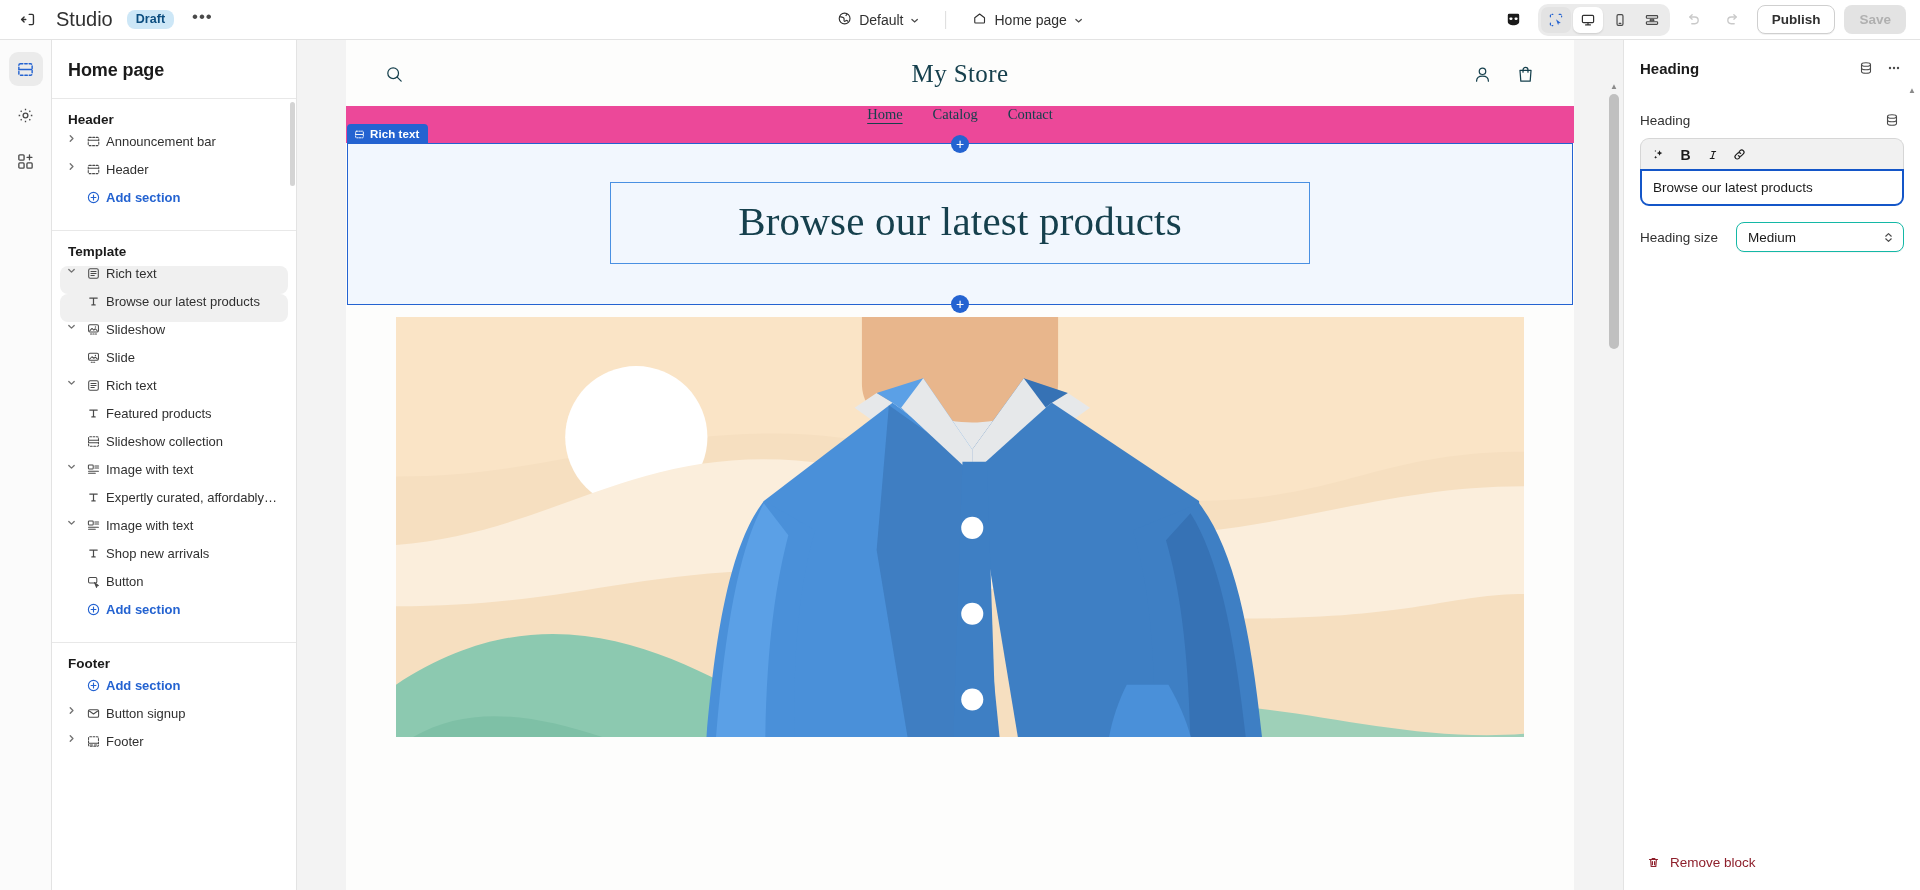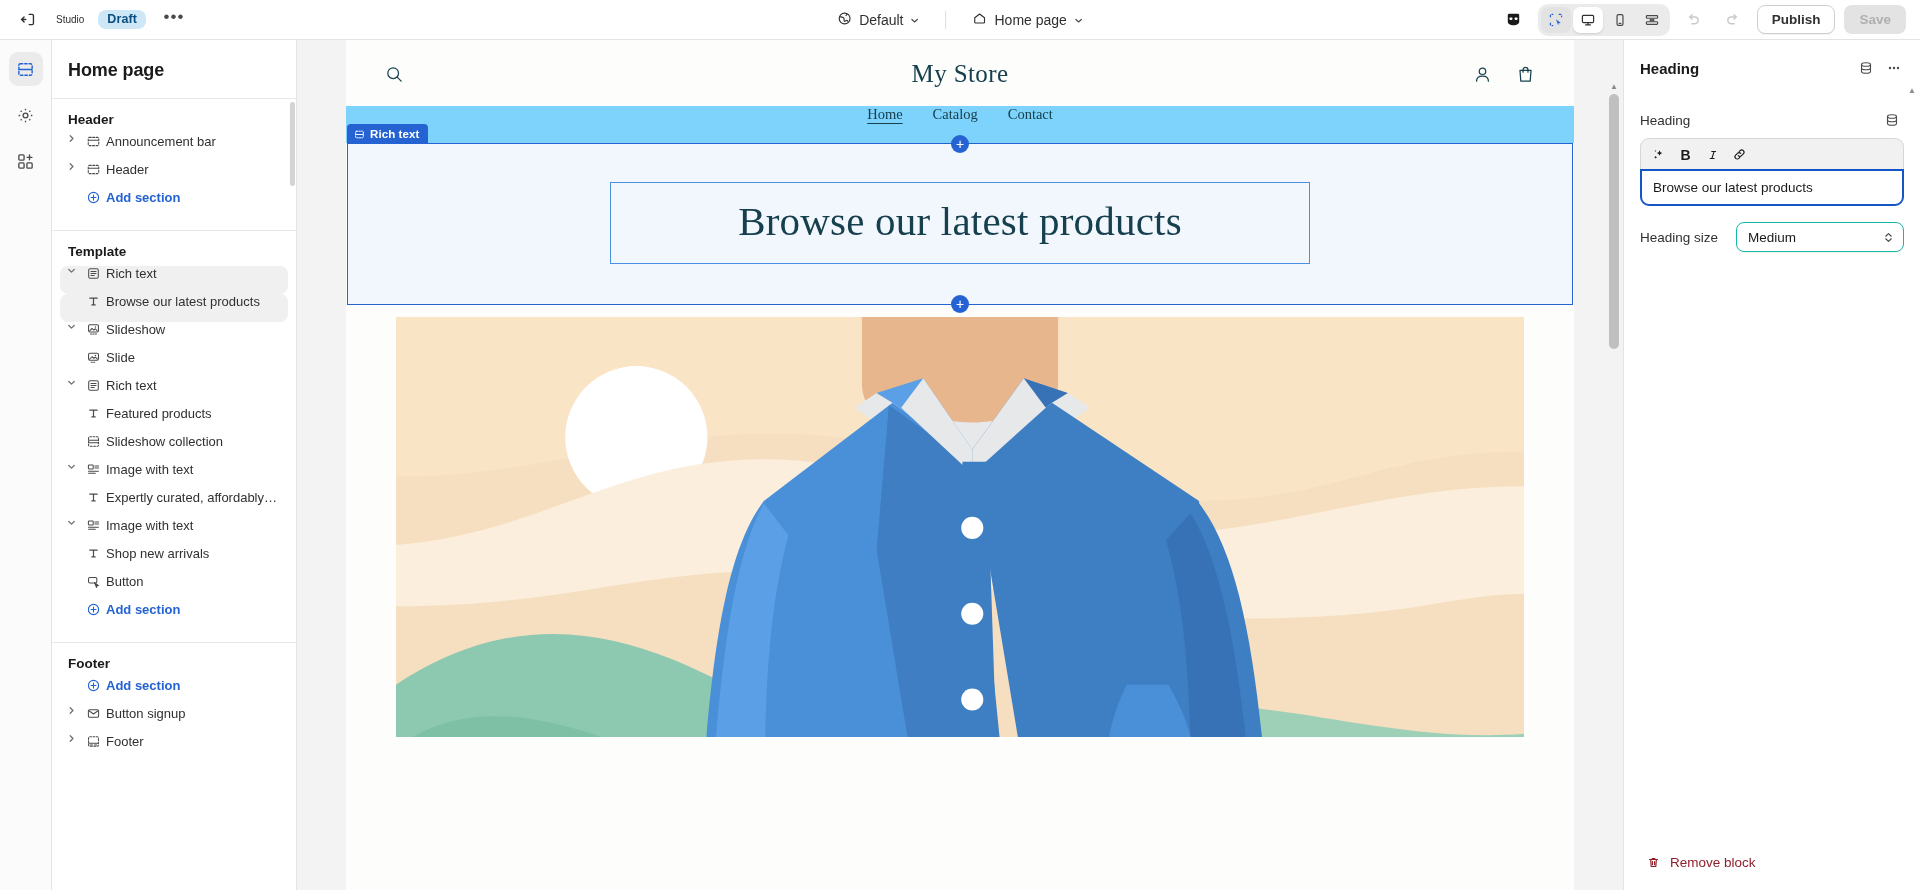--- a/index.html
+++ b/index.html
@@ -19,21 +19,21 @@
     border-bottom: 1px solid #e3e3e3;
     display: flex; align-items: center;
     position: relative;
   }
   .tb-left { display: flex; align-items: center; gap: 14px; padding-left: 12px; }
   .exit-btn {
     width: 30px; height: 30px; border-radius: 8px;
     display: flex; align-items: center; justify-content: center;
     cursor: pointer;
   }
-  .studio-name { font-size: 10px; color: #303030; font-weight: 400; }
+  .studio-name { font-size: 20px; color: #303030; font-weight: 400; }
   .draft-badge {
     background: #cde7f7; color: #0c4e80;
     font-size: 12.5px; font-weight: 600;
     border-radius: 8px; padding: 2px 9px 3px;
     letter-spacing: .1px;
   }
   .dots-btn {
     width: 28px; height: 28px; border-radius: 8px; cursor: pointer;
     display: flex; align-items: center; justify-content: center;
     color: #4a4a4a; font-size: 17px; letter-spacing: 1px; line-height: 0;
@@ -163,21 +163,21 @@
   .sh-logo {
     flex: 1 1 auto; text-align: center;
     font-family: "Liberation Serif", serif;
     font-size: 25px; color: #16404d; letter-spacing: .4px;
   }
   .sh-right { width: 120px; display: flex; align-items: center; justify-content: flex-end; gap: 22px; }
   .sh-icon { color: #16404d; cursor: pointer; display: flex; }
   .store-nav {
     display: flex; justify-content: center; gap: 30px;
     font-family: "Liberation Serif", serif; font-size: 14.5px;
-    padding-bottom: 20px; background: #7dd3fc;
+    padding-bottom: 20px; background: #ec4899;
   }
   .store-nav a { color: #16404d; text-decoration: none; cursor: pointer; }
   .store-nav a.current { text-decoration: underline; text-underline-offset: 4px; }
 
   
   .sel-section {
     position: relative; margin: 0 1px;
     background: #f2f7fe;
     border: 1px solid #2463d1;
     padding: 38px 0 40px;

